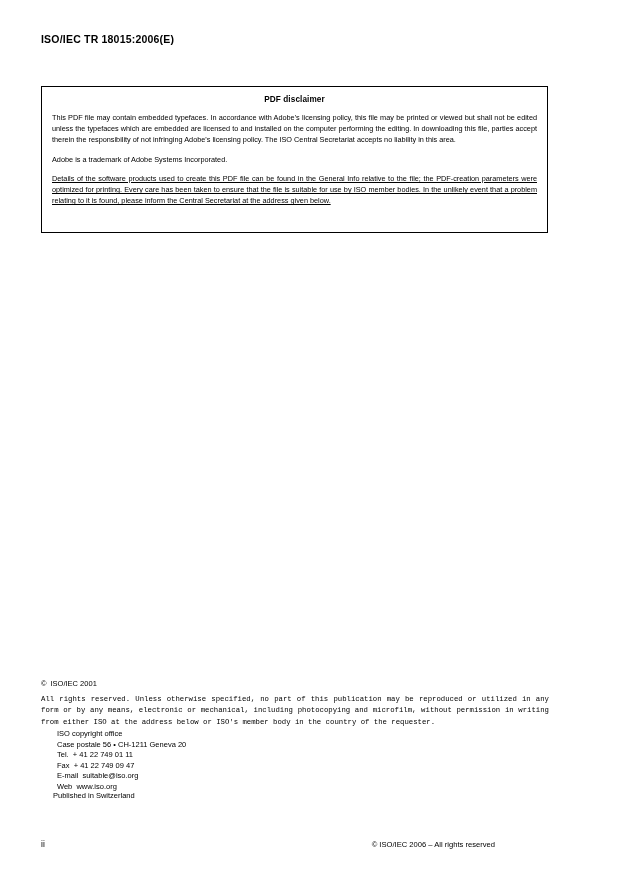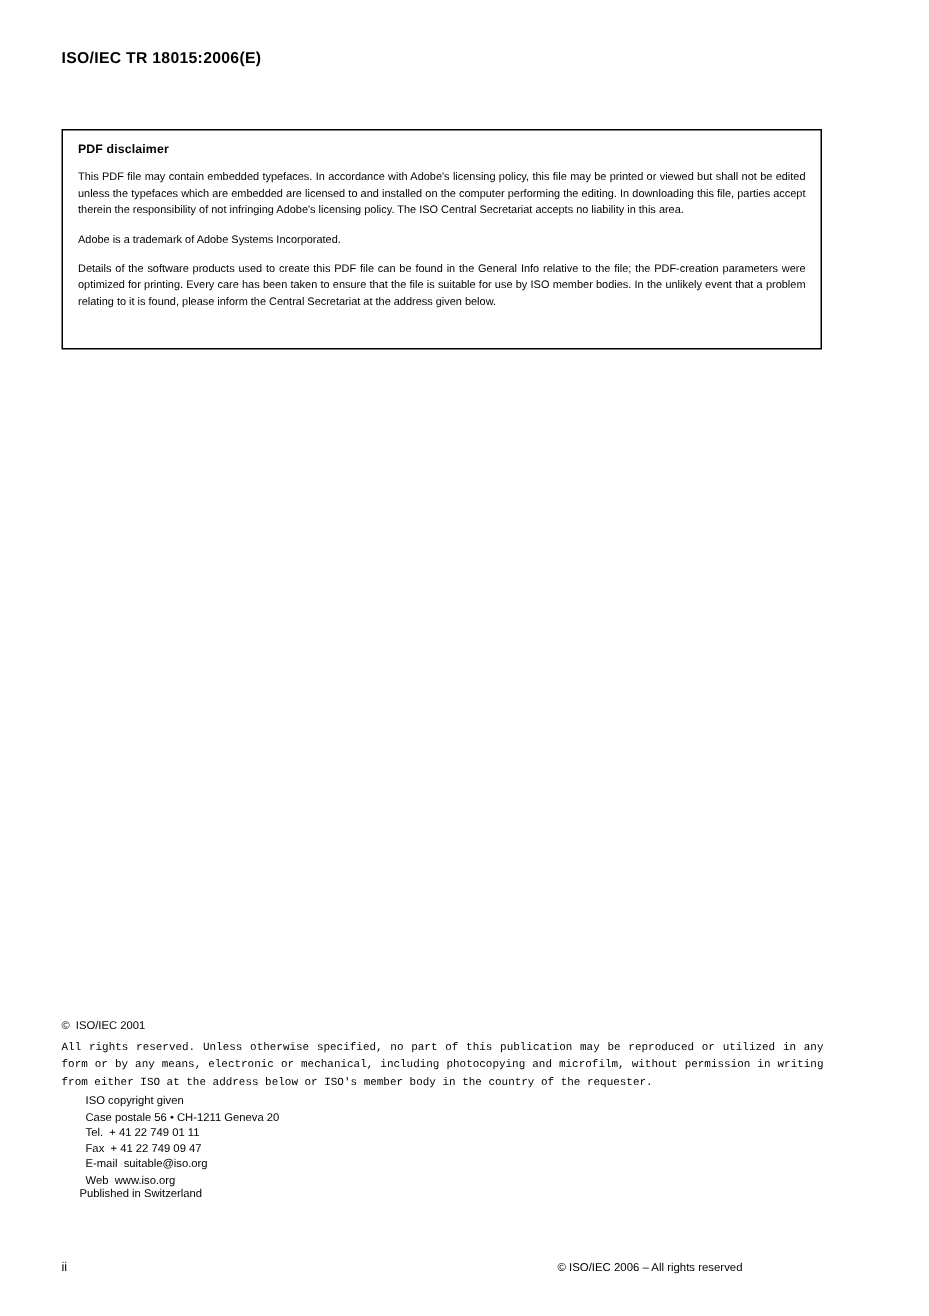--- a/index.html
+++ b/index.html
@@ -32,33 +32,35 @@
   .disclaimer-box {
     position: absolute;
     left: 37px;
     top: 86px;
     width: 507px;
     border: 1px solid #000000;
     box-sizing: border-box;
     padding: 8px 10px 10px 10px;
   }
   .disclaimer-title {
+    text-align: center;
     font-size: 8.2px;
     font-weight: bold;
     margin-bottom: 8px;
     letter-spacing: 0.1px;
   }
   .disclaimer-para {
     font-size: 7.3px;
     line-height: 11.2px;
     text-align: justify;
     margin: 0 0 8px 0;
   }
   .disclaimer-para:last-child {
     margin-bottom: 16px;
+    text-decoration: underline;
   }
   .copyright-line {
     position: absolute;
     left: 37px;
     top: 679px;
     font-size: 7.5px;
   }
   .copyright-symbol {
     margin-right: 4px;
   }
@@ -117,21 +119,21 @@
     <p class="disclaimer-para">Details of the software products used to create this PDF file can be found in the General Info relative to the file; the PDF-creation parameters were optimized for printing. Every care has been taken to ensure that the file is suitable for use by ISO member bodies. In the unlikely event that a problem relating to it is found, please inform the Central Secretariat at the address given below.</p>
   </div>
 
   <div class="copyright-line">
     <span class="copyright-symbol">©</span><span>ISO/IEC 2001</span>
   </div>
 
   <div class="rights-para">All rights reserved. Unless otherwise specified, no part of this publication may be reproduced or utilized in any form or by any means, electronic or mechanical, including photocopying and microfilm, without permission in writing from either ISO at the address below or ISO's member body in the country of the requester.</div>
 
   <div class="address-block">
-    <div>ISO copyright given</div>
+    <div>ISO copyright office</div>
     <div>Case postale 56 • CH-1211 Geneva 20</div>
     <div>Tel.  + 41 22 749 01 11</div>
     <div>Fax  + 41 22 749 09 47</div>
     <div>E-mail  suitable@iso.org</div>
     <div>Web  www.iso.org</div>
   </div>
 
   <div class="published-line">Published in Switzerland</div>
 
   <div class="footer-left">ii</div>

